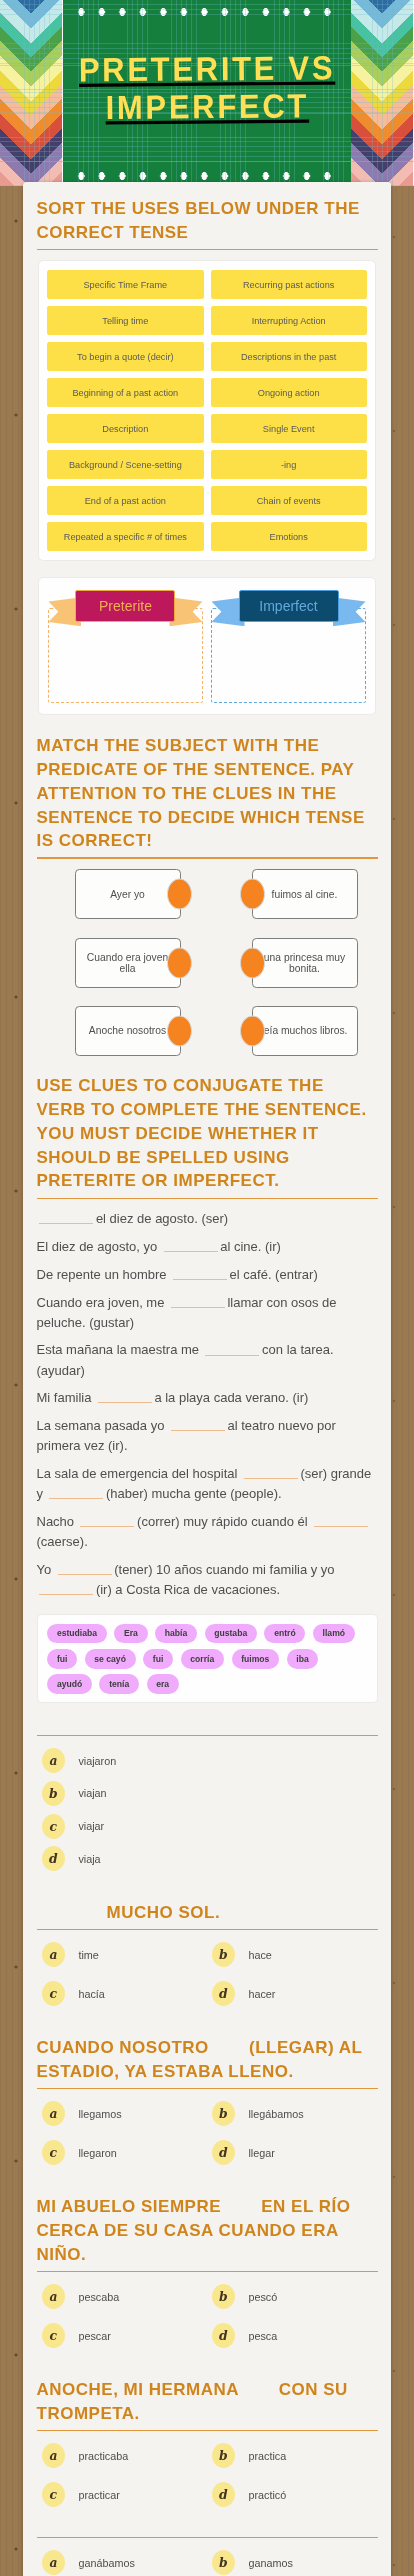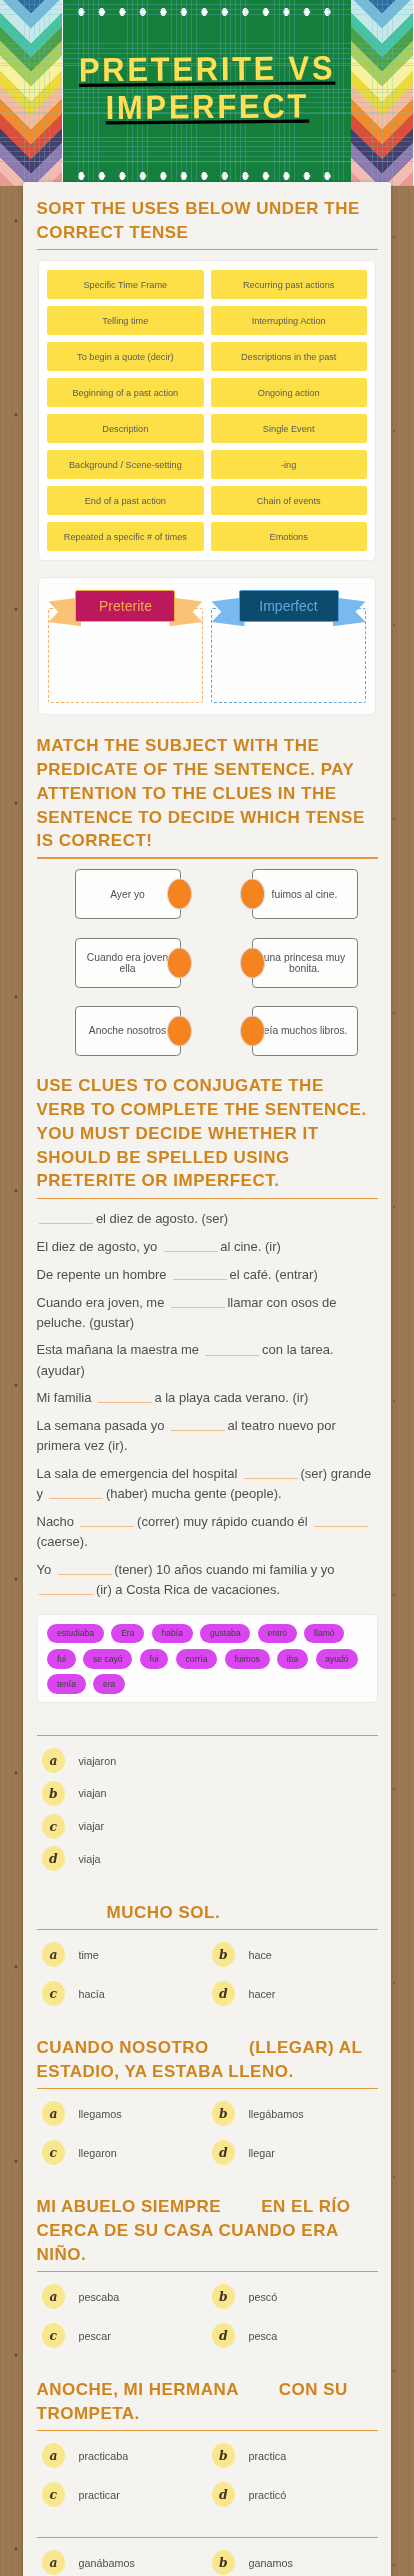--- a/index.html
+++ b/index.html
@@ -88,22 +88,22 @@
   .dot{position:absolute;top:50%;transform:translateY(-50%);width:23px;height:29px;
       border-radius:50%;background:#f5831f;border:1.1px solid #d8d8d8;}
   .dot.r{right:-12.4px;} .dot.l{left:-12.4px;}
   
   .sentences{margin:0 0 14px;}
   .sentence{color:#4f4f4f;font-size:13px;line-height:1.55;margin:0 0 7.6px;}
   .blank{display:inline-block;width:54px;height:8.6px;margin:0 2.7px -1.1px;
       border-bottom:1.1px solid #efbd8d;}
   .wordbank{margin:7.6px 0 32px;padding:8.6px 9.7px;display:flex;flex-wrap:wrap;
       gap:5.4px 7.6px;border-radius:4.3px;}
-  .pill{background:#d946ef;border-radius:10.8px;padding:4.9px 9.7px;color:#3d3d3d;
-      font-size:8.6px;font-weight:400;}
+  .pill{background:#f0abfc;border-radius:10.8px;padding:4.9px 9.7px;color:#3d3d3d;
+      font-size:8.6px;font-weight:700;}
   
   .mc{margin-bottom:30px;}
   .opts{padding-left:5.4px;margin-top:12px;}
   .opts.single .opt{margin-bottom:7.6px;}
   .opts.double{display:grid;grid-template-columns:170px 1fr;row-gap:14px;}
   .opt{display:flex;align-items:center;}
   .badge{width:23px;height:25px;border-radius:50%;background:#f9e78e;flex:0 0 23px;
       display:flex;align-items:center;justify-content:center;
       font-family:"DejaVu Serif", serif;font-style:italic;font-weight:700;
       font-size:12.4px;color:#43341f;}

